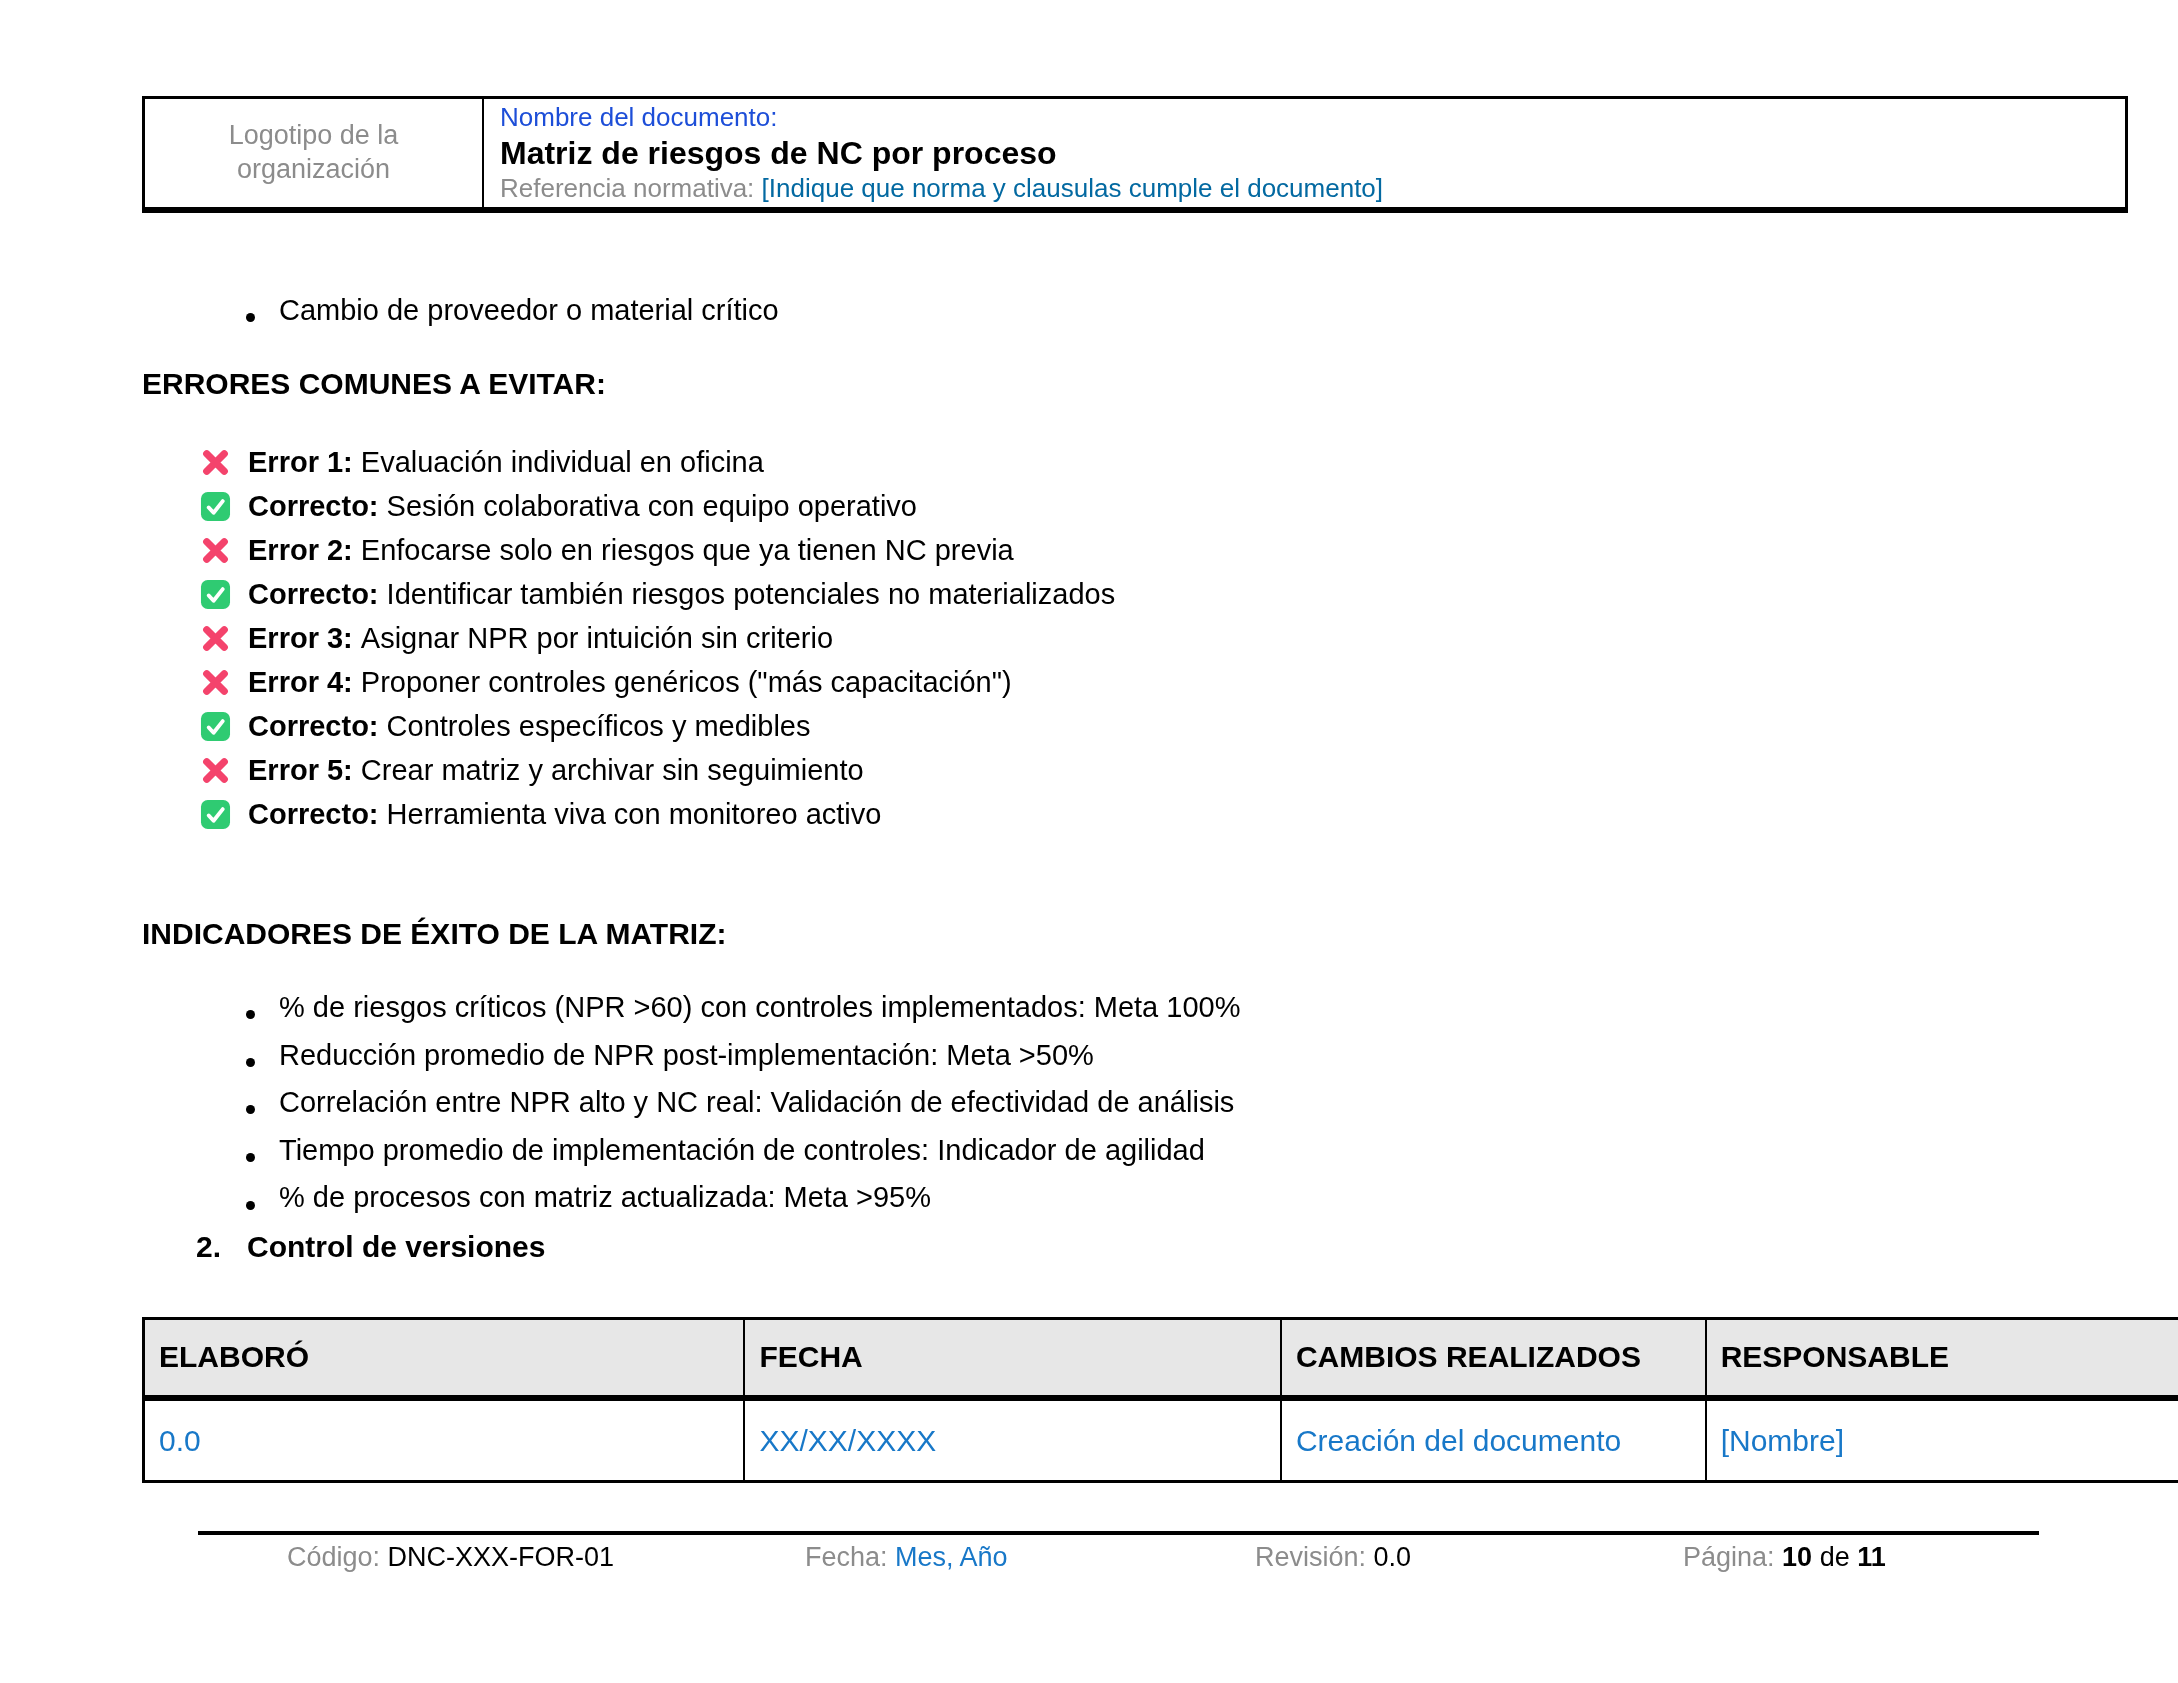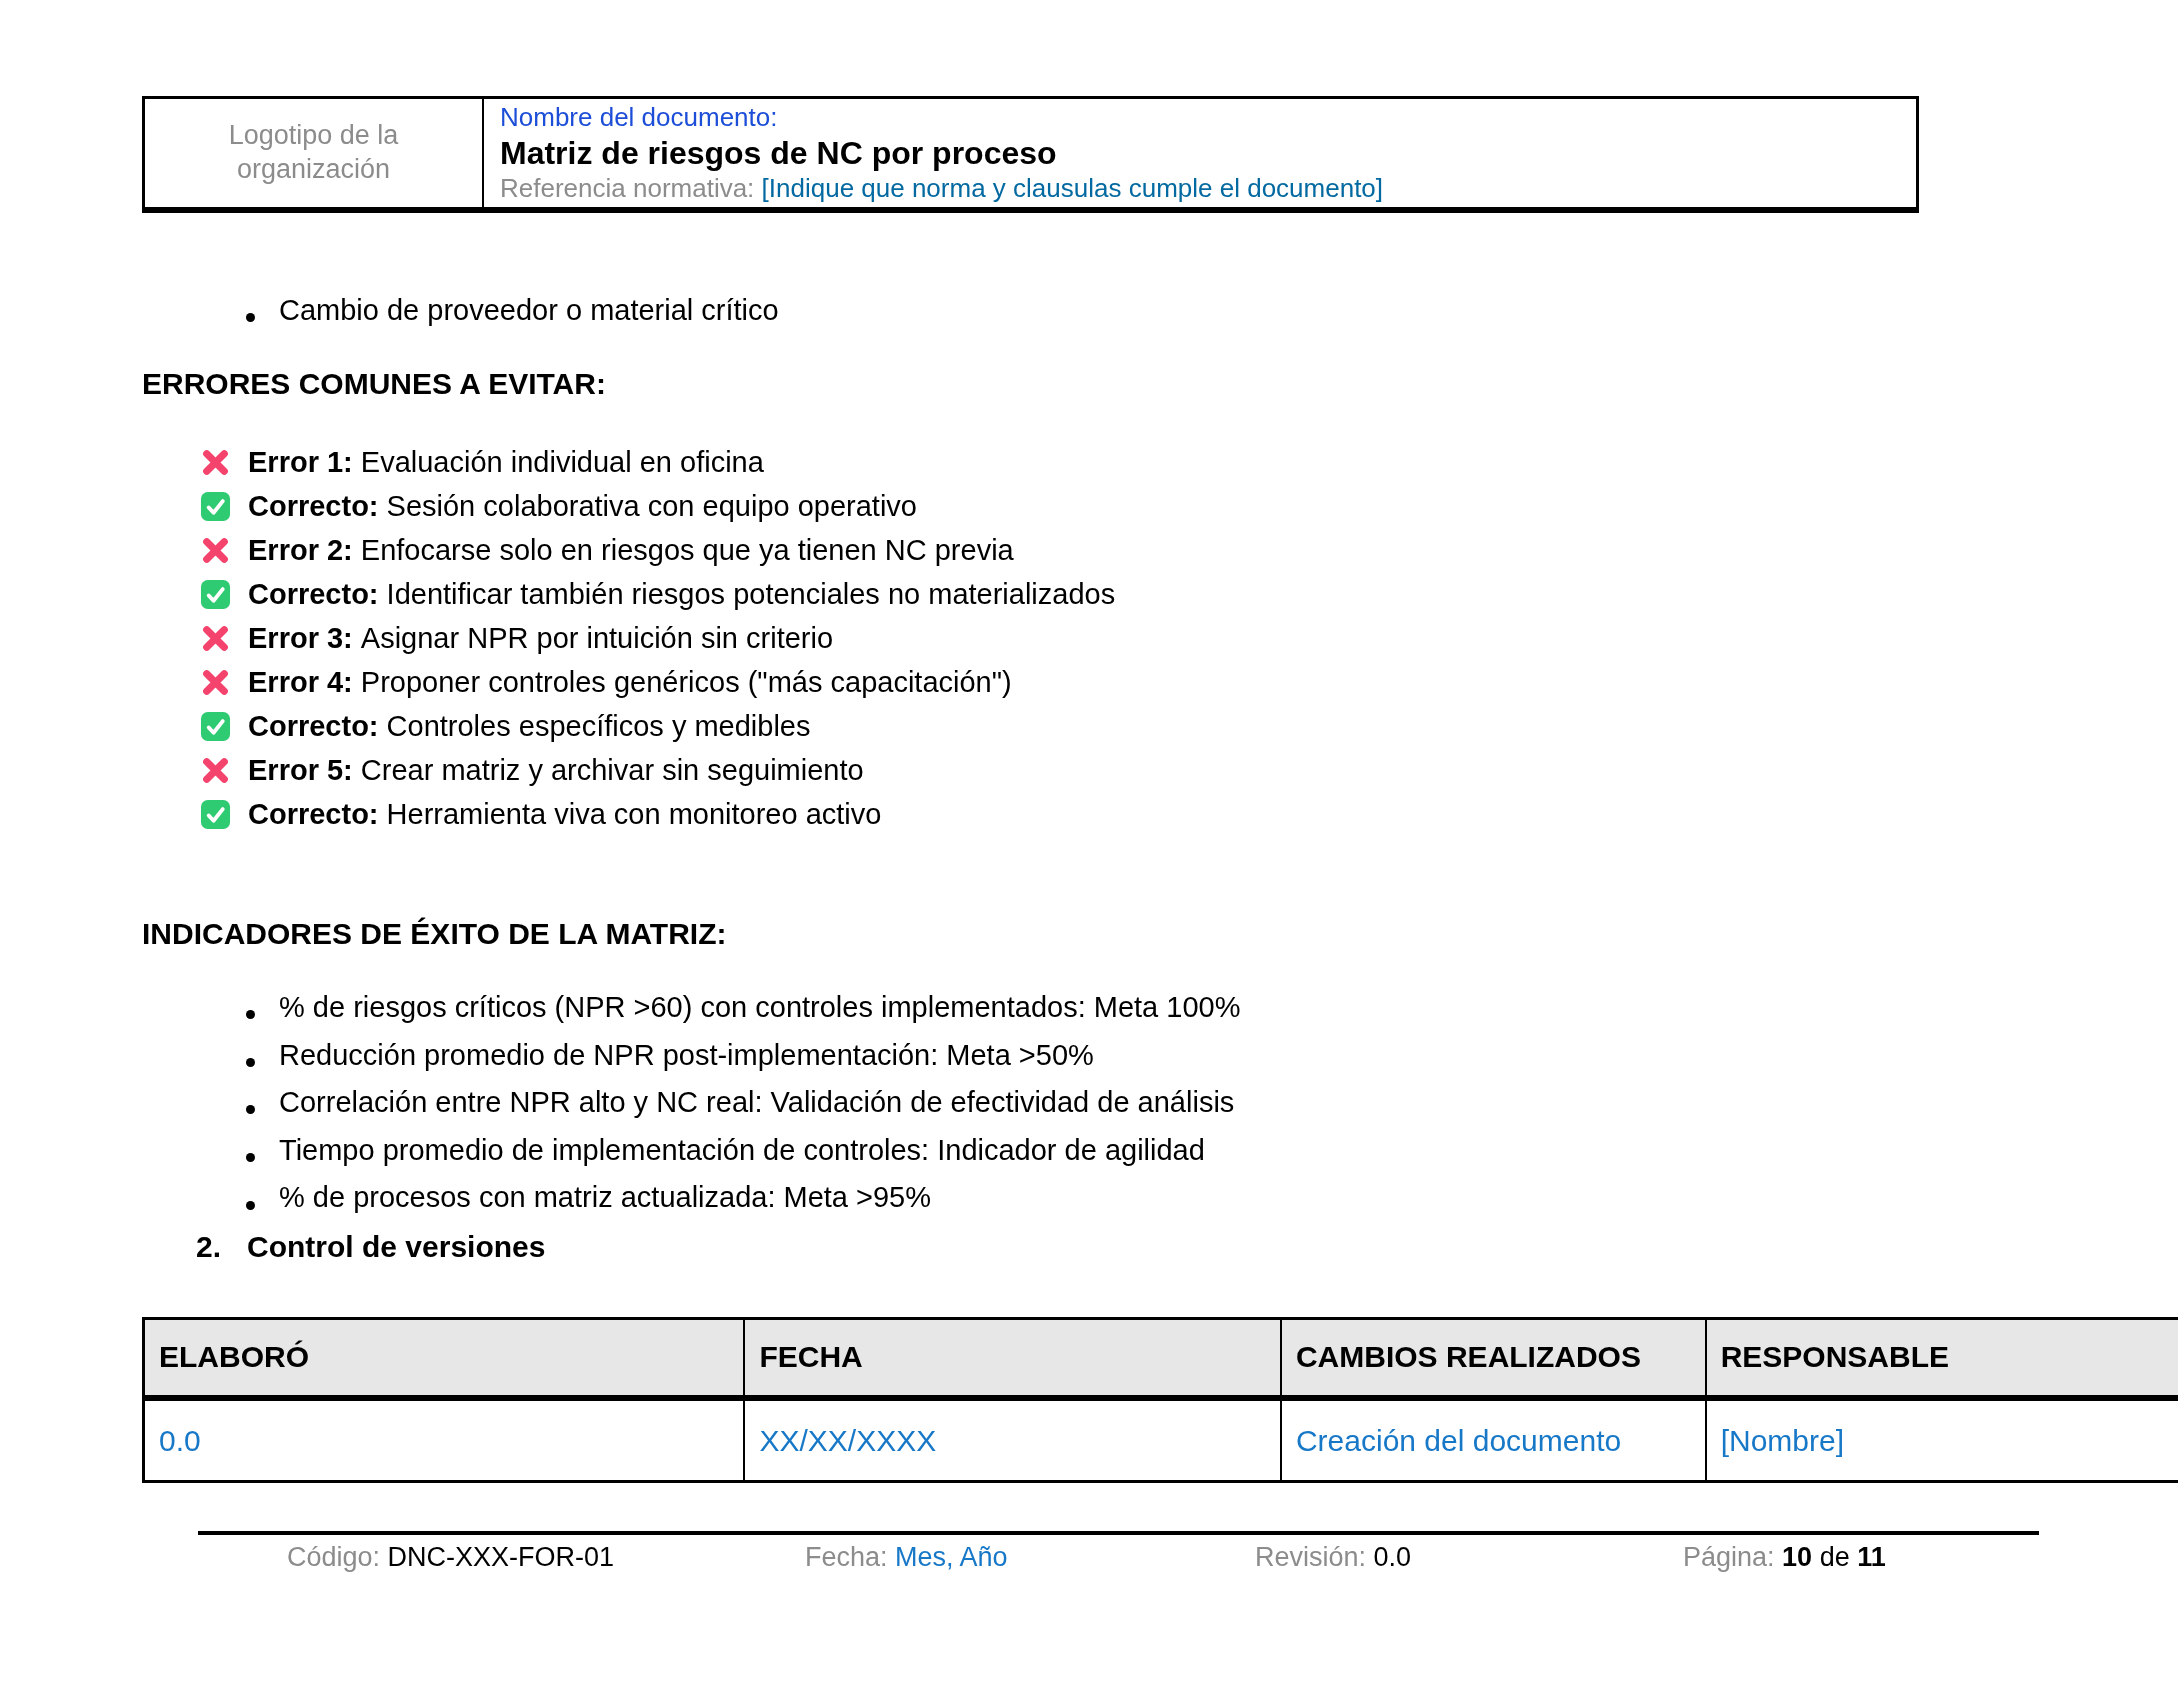--- a/index.html
+++ b/index.html
@@ -1,21 +1,21 @@
 <!DOCTYPE html>
 <html><head>
 <meta charset="utf-8">
 <style>
   * { margin:0; padding:0; box-sizing:border-box; }
   html,body { width:2178px; height:1683px; background:#ffffff; overflow:hidden;
               font-family:"Liberation Sans", sans-serif; color:#000; }
   .page { position:relative; width:2178px; height:1683px; background:#fff; }
 
   
-  .header-box { position:absolute; left:142px; top:96px; width:1777px; height:117px;
+  .header-box { position:absolute; left:142px; top:96px; width:1986px; height:117px;
                 border:3px solid #000; border-bottom-width:6px; display:flex; background:#fff; }
   .logo-cell { width:339px; border-right:2px solid #000; display:flex; align-items:center;
                justify-content:center; text-align:center; color:#8c8c8c; font-size:27px; line-height:1.25;
                padding:4px 20px; }
   .title-cell { flex:1; padding:5px 16px 4px 16px; display:flex; flex-direction:column; justify-content:center; }
   .doc-label { color:#1d4ed8; font-size:26px; line-height:1.15; }
   .doc-title { font-size:32px; font-weight:bold; line-height:1.2; margin:1px 0; }
   .doc-ref   { font-size:26px; line-height:1.15; color:#8c8c8c; }
   .doc-ref .ref-val { color:#0369a1; }
 

